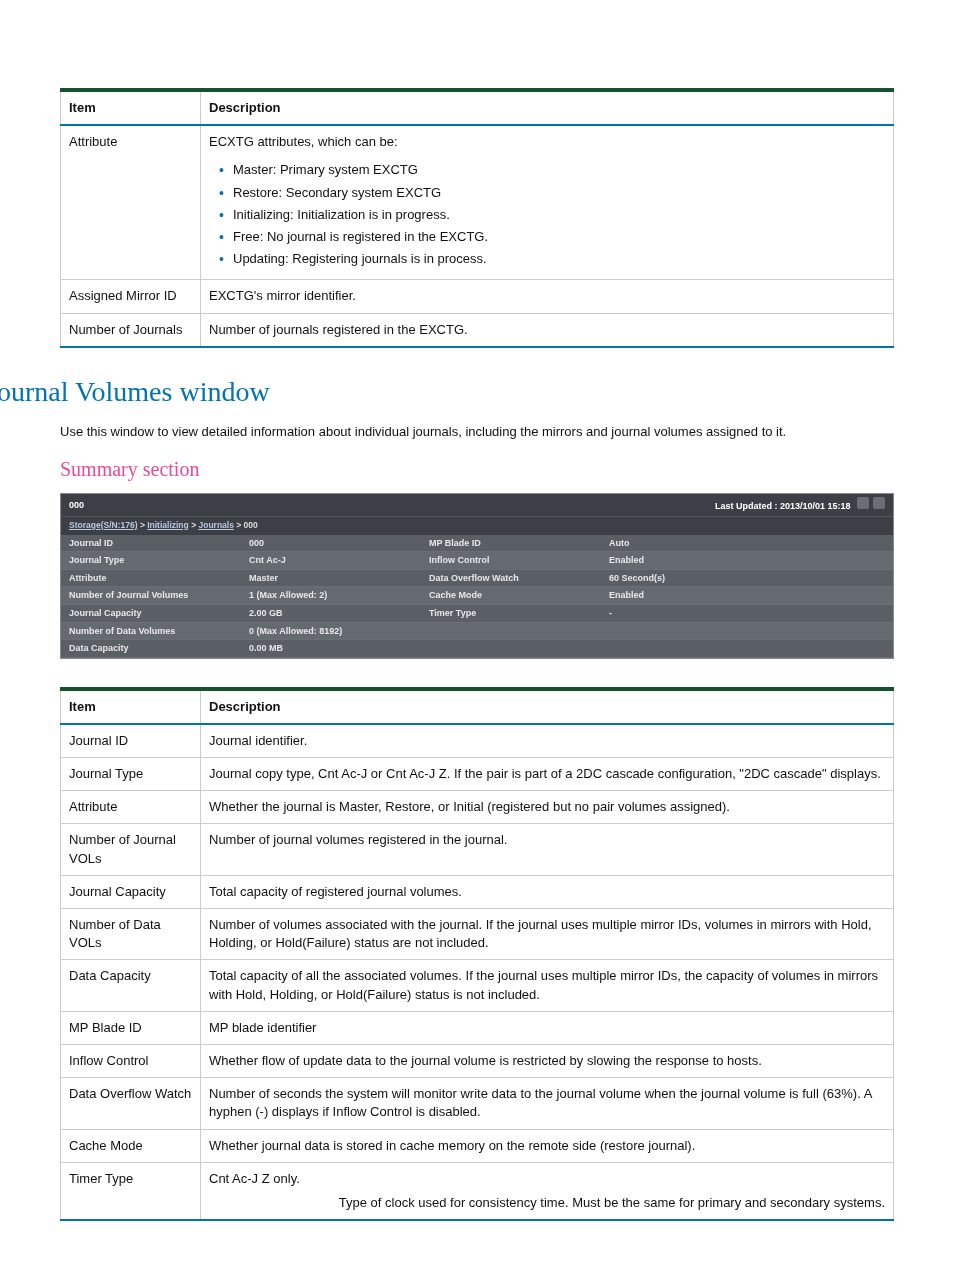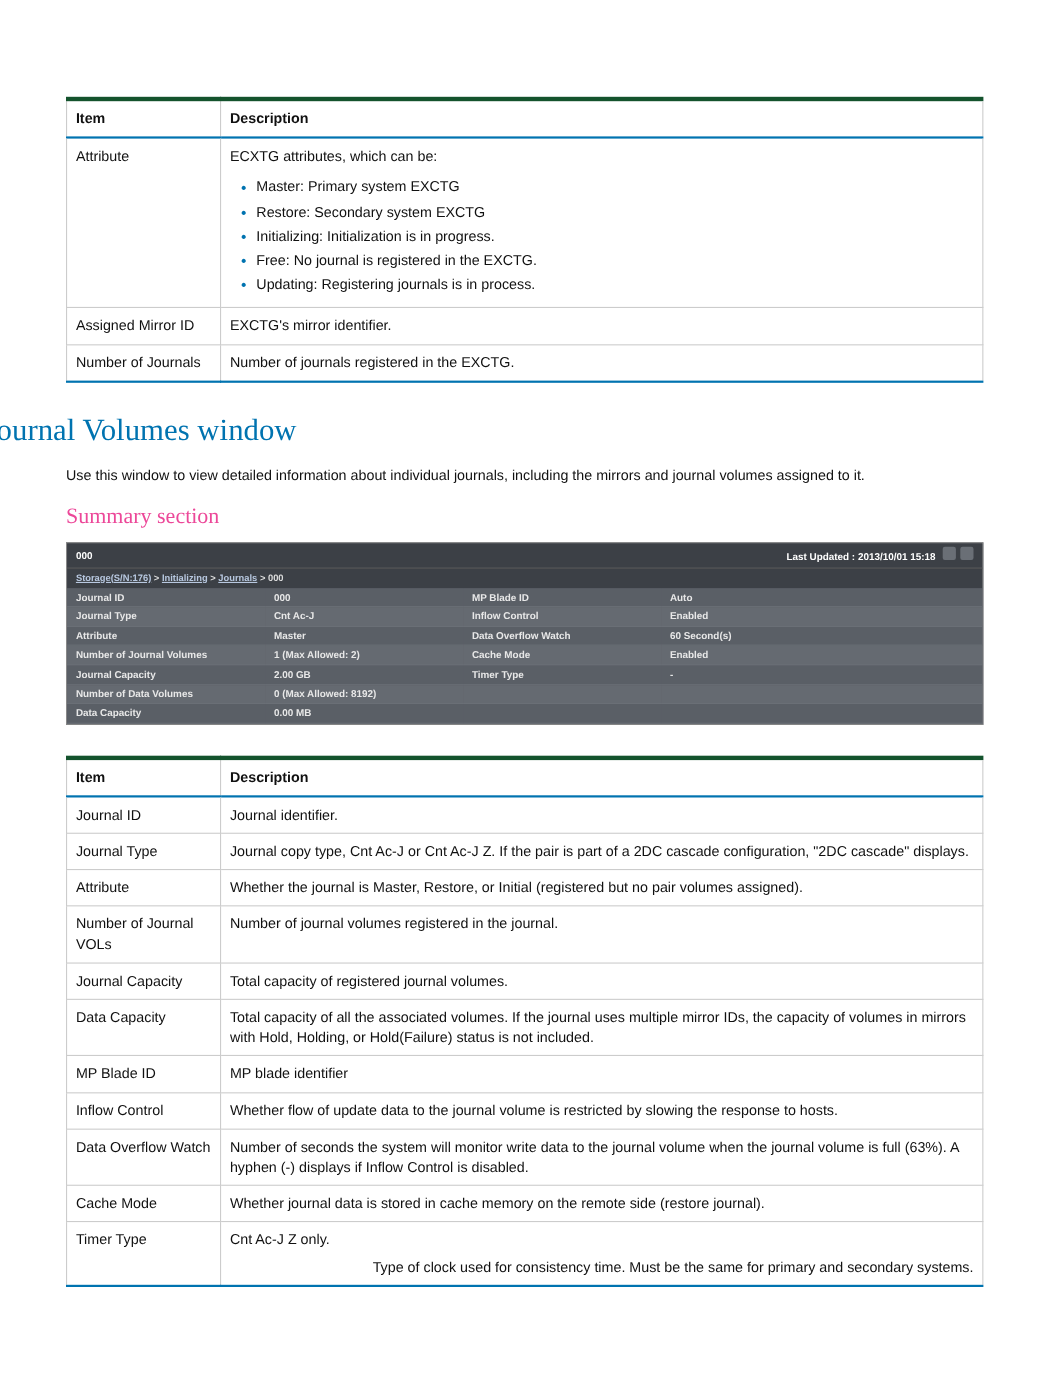--- a/index.html
+++ b/index.html
@@ -199,20 +199,24 @@
       </tr>
       <tr>
         <td>Number of Journal VOLs</td>
         <td>Number of journal volumes registered in the journal.</td>
       </tr>
       <tr>
         <td>Journal Capacity</td>
         <td>Total capacity of registered journal volumes.</td>
       </tr>
       <tr>
+        <td>Number of Data VOLs</td>
+        <td>Number of volumes associated with the journal. If the journal uses multiple mirror IDs, volumes in mirrors with Hold, Holding, or Hold(Failure) status are not included.</td>
+      </tr>
+      <tr>
         <td>Data Capacity</td>
         <td>Total capacity of all the associated volumes. If the journal uses multiple mirror IDs, the capacity of volumes in mirrors with Hold, Holding, or Hold(Failure) status is not included.</td>
       </tr>
       <tr>
         <td>MP Blade ID</td>
         <td>MP blade identifier</td>
       </tr>
       <tr>
         <td>Inflow Control</td>
         <td>Whether flow of update data to the journal volume is restricted by slowing the response to hosts.</td>

